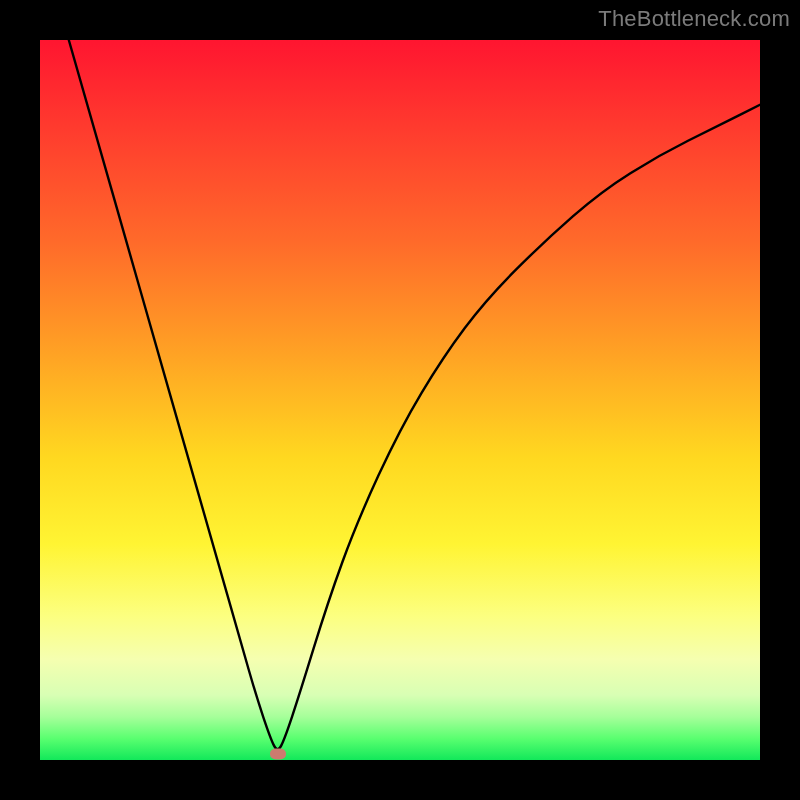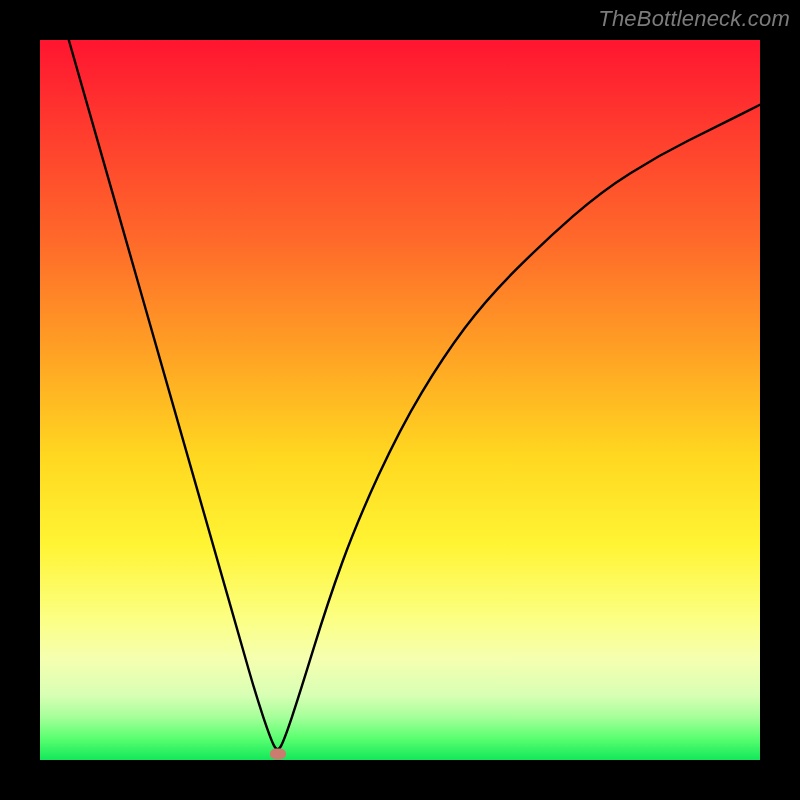--- a/index.html
+++ b/index.html
@@ -11,21 +11,20 @@
     overflow: hidden;
     font-family: Arial, Helvetica, sans-serif;
   }
   .frame {
     position: absolute;
     left: 0;
     top: 0;
     width: 800px;
     height: 800px;
     background: #000000;
-    font-style: italic;
   }
   .plot-area {
     position: absolute;
     left: 40px;
     top: 40px;
     width: 720px;
     height: 720px;
     background: linear-gradient(to bottom,
       #ff1530 0%,
       #ff3a2e 12%,

